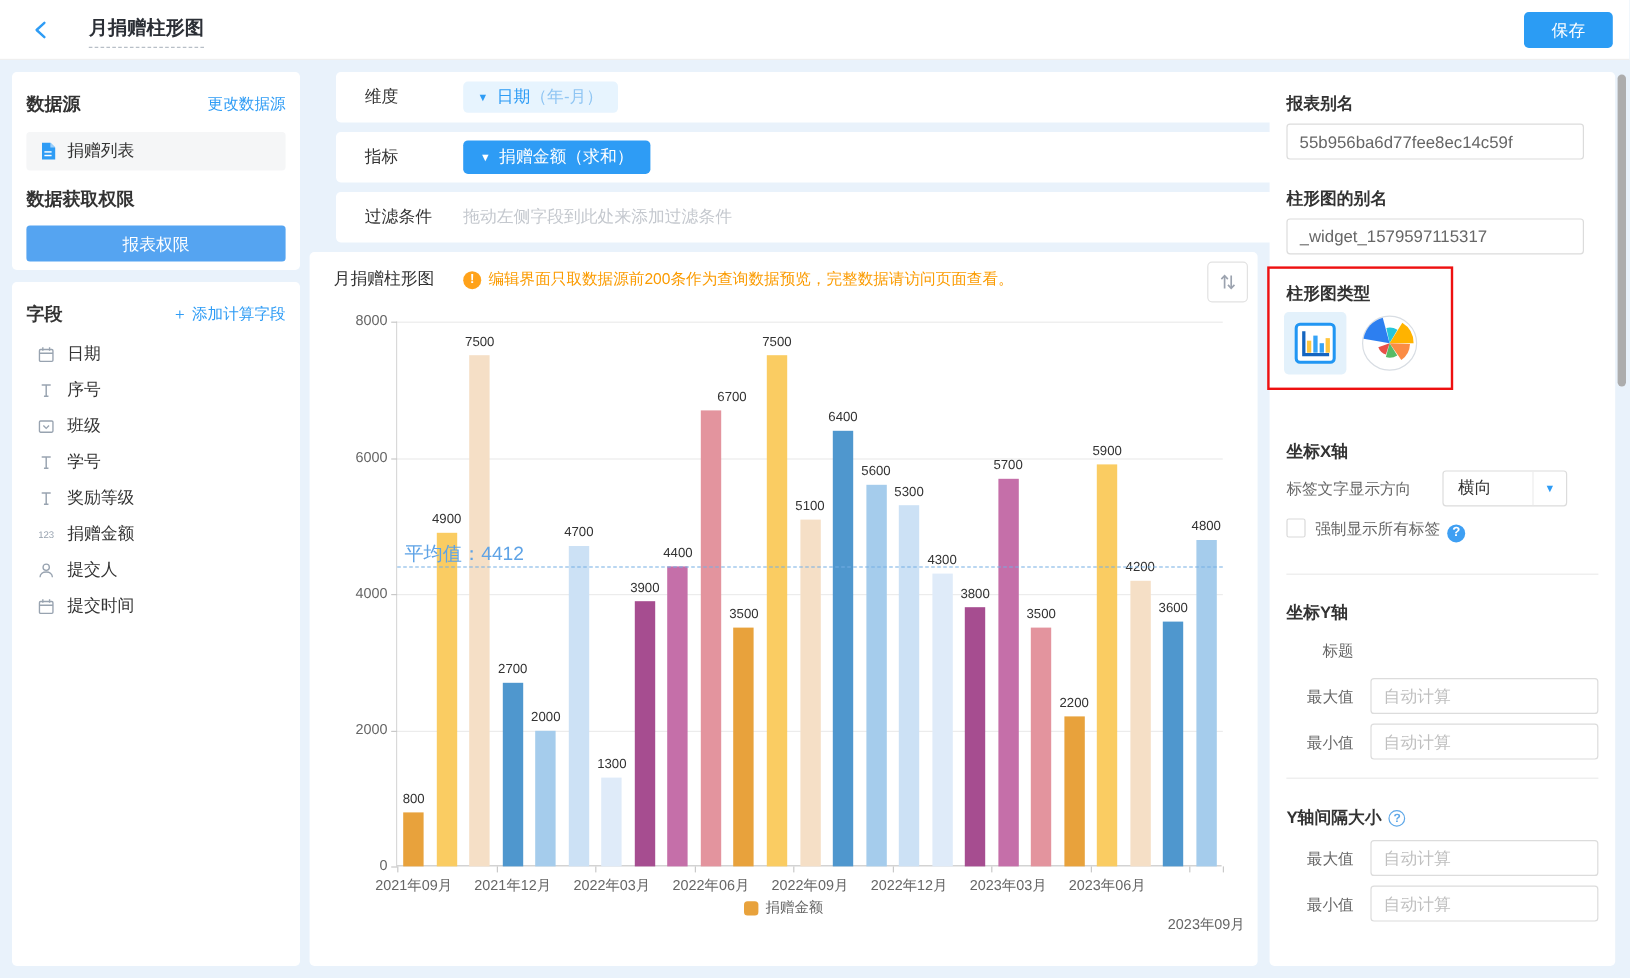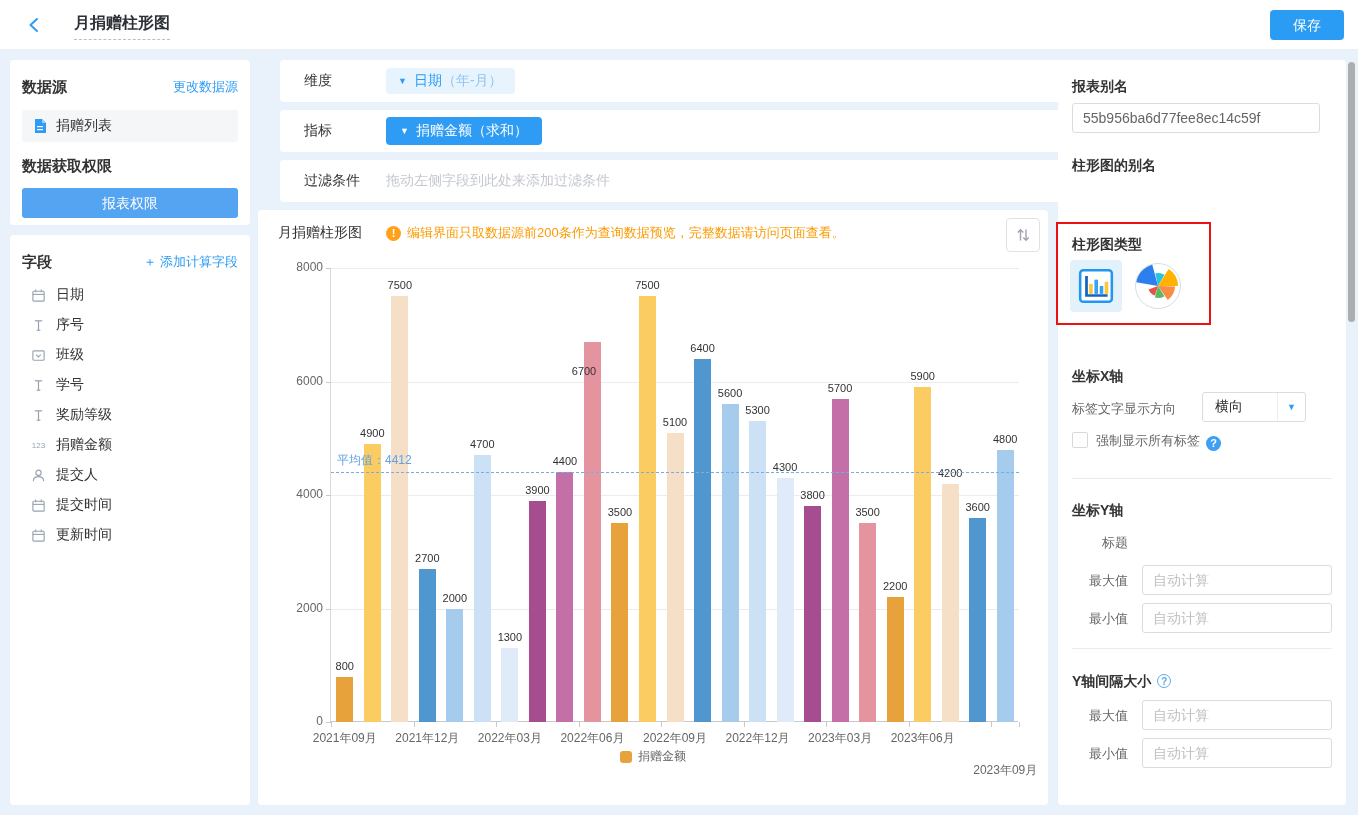--- a/index.html
+++ b/index.html
@@ -49,21 +49,21 @@
 
   .plot { position:absolute; left:72px; top:58px; width:688px; height:454px; border-left:1px solid #D9D9D9; border-bottom:1px solid #C9C9C9; }
   .gridline { position:absolute; left:0; width:688px; height:1px; background:#ECECEC; }
   .ylabel { position:absolute; left:-62px; width:54px; text-align:right; font-size:12px; color:#666; }
   .ytickmark { position:absolute; left:-5px; width:5px; height:1px; background:#C9C9C9; }
   .xtickmark { position:absolute; top:454px; width:1px; height:5px; background:#C9C9C9; }
   .bar { position:absolute; width:17px; }
   .bar-value { position:absolute; transform:translateX(-50%); font-size:11px; color:#333; white-space:nowrap; }
   .xlabel { position:absolute; top:462px; transform:translateX(-50%); font-size:12px; color:#666; white-space:nowrap; }
   .avg-line { position:absolute; left:0; width:688px; border-top:1px dashed #74AEE4; }
-  .avg-label { position:absolute; font-size:12px; color:#5EA3E6; white-space:nowrap; }
+  .avg-label { position:absolute; font-size:16px; color:#5EA3E6; white-space:nowrap; }
   .legend { position:absolute; left:0; top:538px; width:790px; text-align:center; }
   .legend-inner { display:inline-flex; align-items:center; }
   .legend-swatch { width:12px; height:12px; border-radius:3px; margin-right:6px; }
   .legend-text { font-size:12px; color:#666; }
 
   
   .panel-card { left:1058px; top:60px; width:288px; height:745px; }
   .panel-card .sec-title { position:absolute; left:14px; font-size:14px; font-weight:bold; color:#333; }
   .txt-input { position:absolute; left:14px; width:248px; height:30px; border:1px solid #DCDCDC; border-radius:3px; padding:0 10px; font-size:14px; color:#666; font-family:inherit; }
   .txt-input::placeholder { color:#BFBFBF; }
@@ -187,31 +187,20 @@
       <div class="field-row">
         <span class="field-icon">
           <svg width="15" height="15" viewBox="0 0 16 16" fill="none" stroke="#98A3B0" stroke-width="1.2">
             <rect x="2" y="3.5" width="12" height="10.5" rx="1"></rect>
             <line x1="2" y1="6.8" x2="14" y2="6.8"></line>
             <line x1="5" y1="1.5" x2="5" y2="4.5"></line>
             <line x1="11" y1="1.5" x2="11" y2="4.5"></line>
           </svg>
         </span>
         <span class="field-label">提交时间</span>
-      </div>
-      <div class="field-row">
-        <span class="field-icon">
-          <svg width="15" height="15" viewBox="0 0 16 16" fill="none" stroke="#98A3B0" stroke-width="1.2">
-            <rect x="2" y="3.5" width="12" height="10.5" rx="1"></rect>
-            <line x1="2" y1="6.8" x2="14" y2="6.8"></line>
-            <line x1="5" y1="1.5" x2="5" y2="4.5"></line>
-            <line x1="11" y1="1.5" x2="11" y2="4.5"></line>
-          </svg>
-        </span>
-        <span class="field-label">更新时间</span>
       </div>
     </div>
 </div>
 
 <div class="card cfg-row" style="top:60px;">
   <span class="cfg-label">维度</span>
   <span class="tag-light">
     <span class="caret">▼</span>
     <span class="t-main">日期</span>
     <span class="t-sub">（年-月）</span>
@@ -286,21 +275,21 @@
       <div class="bar" style="left: 142.86px; top: 187.275px; height: 266.725px; background: rgb(204, 225, 245);"></div>
       <div class="bar-value" style="left: 151.36px; top: 170.275px;">4700</div>
       <div class="bar" style="left: 170.38px; top: 380.225px; height: 73.775px; background: rgb(223, 235, 249);"></div>
       <div class="bar-value" style="left: 178.88px; top: 363.225px;">1300</div>
       <div class="xlabel" style="left: 178.88px;">2022年03月</div>
       <div class="bar" style="left: 197.9px; top: 232.675px; height: 221.325px; background: rgb(166, 77, 144);"></div>
       <div class="bar-value" style="left: 206.4px; top: 215.675px; text-align: right;">3900</div>
       <div class="bar" style="left: 225.42px; top: 204.3px; height: 249.7px; background: rgb(197, 111, 169);"></div>
       <div class="bar-value" style="left: 233.92px; top: 187.3px;">4400</div>
       <div class="bar" style="left: 252.94px; top: 73.775px; height: 380.225px; background: rgb(227, 148, 158);"></div>
-      <div class="bar-value" style="left: 253px; top: 56.775px; margin-top: 40px;">6700</div>
+      <div class="bar-value" style="left: 279px; top: 56.775px;">6700</div>
       <div class="xlabel" style="left: 261.44px;">2022年06月</div>
       <div class="bar" style="left: 280.46px; top: 255.375px; height: 198.625px; background: rgb(232, 162, 60);"></div>
       <div class="bar-value" style="left: 288.96px; top: 238.375px;">3500</div>
       <div class="bar" style="left: 307.98px; top: 28.375px; height: 425.625px; background: rgb(250, 204, 98);"></div>
       <div class="bar-value" style="left: 316.48px; top: 11.375px;">7500</div>
       <div class="bar" style="left: 335.5px; top: 164.575px; height: 289.425px; background: rgb(245, 223, 198);"></div>
       <div class="bar-value" style="left: 344px; top: 147.575px;">5100</div>
       <div class="xlabel" style="left: 344px;">2022年09月</div>
       <div class="bar" style="left: 363.02px; top: 90.8px; height: 363.2px; background: rgb(79, 151, 206);"></div>
       <div class="bar-value" style="left: 371.52px; top: 73.8px;">6400</div>
@@ -340,20 +329,21 @@
       <span class="legend-text">捐赠金额</span>
     </span>
   </div>
 </div>
 
 <div class="card panel-card">
   <span class="sec-title" style="top:18px;">报表别名</span>
   <input class="txt-input" style="top: 43px;" value="55b956ba6d77fee8ec14c59f">
 
   <span class="sec-title" style="top:97px;">柱形图的别名</span>
+  <input class="txt-input" style="top: 122px;" value="_widget_1579597115317">
 
   <span class="sec-title" style="top:176px;">柱形图类型</span>
 
   <span class="type-icon-bar">
     <svg width="38" height="38" viewBox="0 0 36 36">
       <rect x="3" y="3" width="30" height="30" rx="3" fill="#fff" stroke="#2196F3" stroke-width="2.4"></rect>
       <path d="M9,8.5 V27 H29" fill="none" stroke="#1565C0" stroke-width="2.6"></path>
       <rect x="11.5" y="16" width="3.4" height="9.5" fill="#FFC53D"></rect>
       <rect x="16.5" y="12" width="3.4" height="13.5" fill="#36A3F7"></rect>
       <rect x="21.5" y="18" width="3.4" height="7.5" fill="#36A3F7"></rect>

